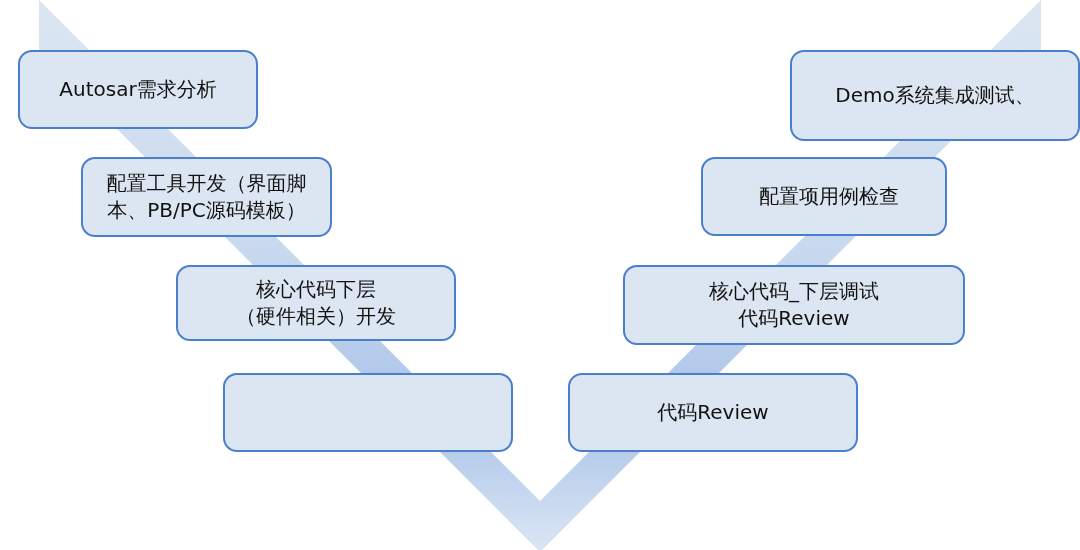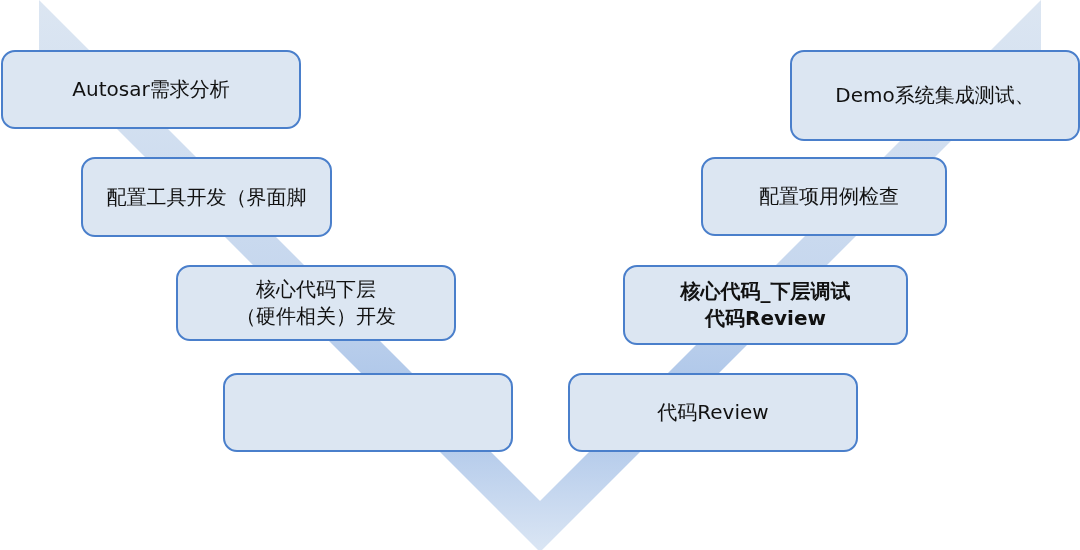--- a/index.html
+++ b/index.html
@@ -7,27 +7,27 @@
          font-family: "DejaVu Sans", "Liberation Sans", sans-serif; }
   #vshape { position: absolute; left: 0; top: 0; width: 1080px; height: 550px; }
   .box {
     position: absolute; box-sizing: border-box;
     background: #dce6f2; border: 2.5px solid #4a7fcb; border-radius: 14px;
     display: flex; align-items: center; justify-content: center;
     text-align: center; color: #111111; font-size: 20px; line-height: 27px;
     padding: 0 10px;
   }
   .box span { display: block; white-space: nowrap; }
-  #box-l1 { left: 1px;   top: 50px;  width: 300px; height: 79px; }
+  #box-l1 { left: 18px;   top: 50px;  width: 240px; height: 79px; }
   #box-l2 { left: 81px;  top: 157px; width: 251px; height: 80px; }
   #box-l3 { left: 176px; top: 265px; width: 280px; height: 76px; }
   #box-l4 { left: 223px; top: 373px; width: 290px; height: 79px; }
   #box-r1 { left: 790px; top: 50px;  width: 290px; height: 91px; }
   #box-r2 { left: 701px; top: 157px; width: 246px; height: 79px; padding-left: 20px; }
-  #box-r3 { left: 623px; top: 265px; width: 285px; height: 80px; font-weight: bold; }
+  #box-r3 { left: 623px; top: 265px; width: 342px; height: 80px; }
   #box-r4 { left: 568px; top: 373px; width: 290px; height: 79px; }
 </style>
 </head>
 <body>
 
 <svg id="vshape" viewBox="0 0 1080 550">
   <defs>
     <linearGradient id="vgrad" x1="0" y1="0" x2="0" y2="1">
       <stop offset="0" stop-color="#dce6f2"></stop>
       <stop offset="0.5" stop-color="#c6d7ee"></stop>
@@ -39,20 +39,21 @@
 </svg>
 
 <div class="box" id="box-l1">
   <div>
       <span>Autosar需求分析</span>
     </div>
 </div>
 <div class="box" id="box-l2">
   <div>
     <span>配置工具开发（界面脚</span>
+    <span>本、PB/PC源码模板）</span>
   </div>
 </div>
 <div class="box" id="box-l3">
   <div>
     <span>核心代码下层</span>
     <span>（硬件相关）开发</span>
   </div>
 </div>
 <div class="box" id="box-l4">
   <div>

